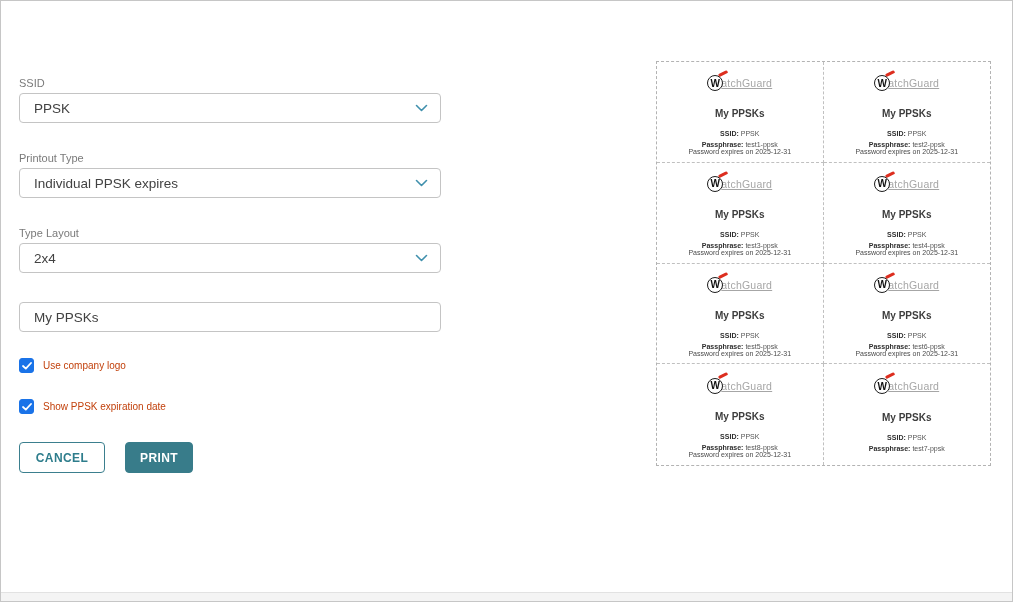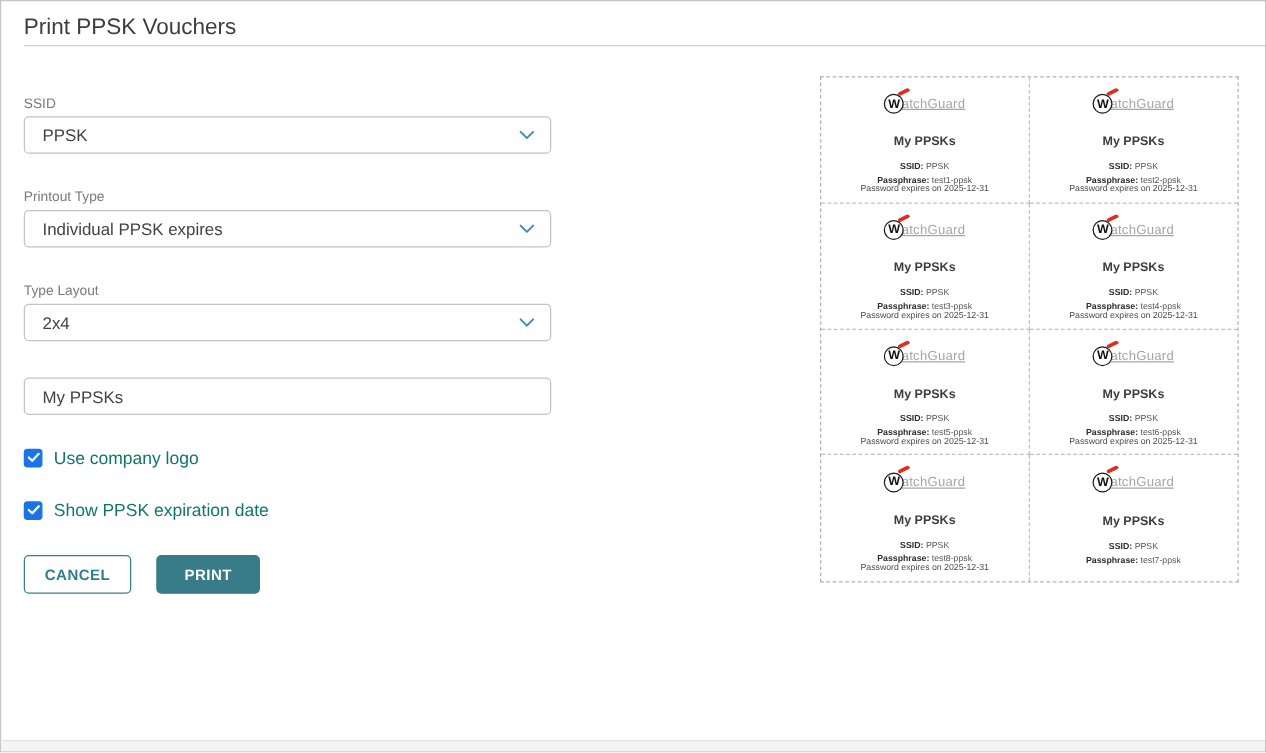--- a/index.html
+++ b/index.html
@@ -37,34 +37,34 @@
   
   .checkbox-row { display:flex; align-items:center; margin-bottom:28px; cursor:pointer; }
   .checkbox {
     width:15px; height:15px; border-radius:3px; margin-right:9px;
     border:1px solid #9a9a9a; background:#fff; display:flex;
     align-items:center; justify-content:center;
   }
   .checkbox[data-checked="true"] { background:#1a73e8; border-color:#1a73e8; }
   .checkbox svg { display:none; }
   .checkbox[data-checked="true"] svg { display:block; }
-  .checkbox-label { font-size:14px; color:#0f766e; }
+  .checkbox-label { font-size:10px; color:#c2410c; }
   .cb-gap { margin-bottom:26px; }
   
   .button-row { display:flex; margin-top:0; }
   .btn {
     height:31px; border-radius:4px; font-size:12px; font-weight:bold;
     letter-spacing:.4px; display:flex; align-items:center; justify-content:center;
     cursor:pointer; font-family:"Liberation Sans","DejaVu Sans",sans-serif;
   }
   .btn-cancel {
     width:86px; background:#ffffff; border:1px solid #3b7f8e; color:#2e7d8c;
     margin-right:20px;
   }
-  .btn-print { width:83px; background:#387c8a; border:1px solid #387c8a; color:#ffffff; }
+  .btn-print { width:68px; background:#387c8a; border:1px solid #387c8a; color:#ffffff; }
   
   .preview {
     position:absolute; left:655px; top:60px; width:335px; height:405px;
     border:1px dashed #b3b3b3; background:#fff;
     display:grid; grid-template-columns:1fr 1fr; grid-template-rows:repeat(4,1fr);
   }
   .voucher {
     display:flex; flex-direction:column; align-items:center; overflow:hidden;
   }
   .voucher.col-left { border-right:1px dashed #c0c0c0; }
@@ -84,23 +84,20 @@
   .v-line { margin-top:11px; font-size:7px; color:#555; }
   .v-line.pass { margin-top:4px; }
   .v-line b { color:#2e2e2e; font-weight:bold; }
   .v-expires { margin-top:auto; margin-bottom:7px; font-size:7px; color:#4a4a4a; }
 </style>
 </head>
 <body>
 
 <div class="screen">
 
-  <div class="page-header">
-    <div class="page-title">Print PPSK Vouchers</div>
-  </div>
 
   <div class="form">
 
     <div class="field-group">
       <div class="field-label">SSID</div>
       <div class="select-box">
         <span>PPSK</span>
         <span class="chevron">
           <svg width="13" height="9" viewBox="0 0 13 9">
               <path d="M1.5 1.5 L6.5 6.5 L11.5 1.5" fill="none" stroke="#4090ad" stroke-width="1.6" stroke-linecap="round" stroke-linejoin="round"></path>

